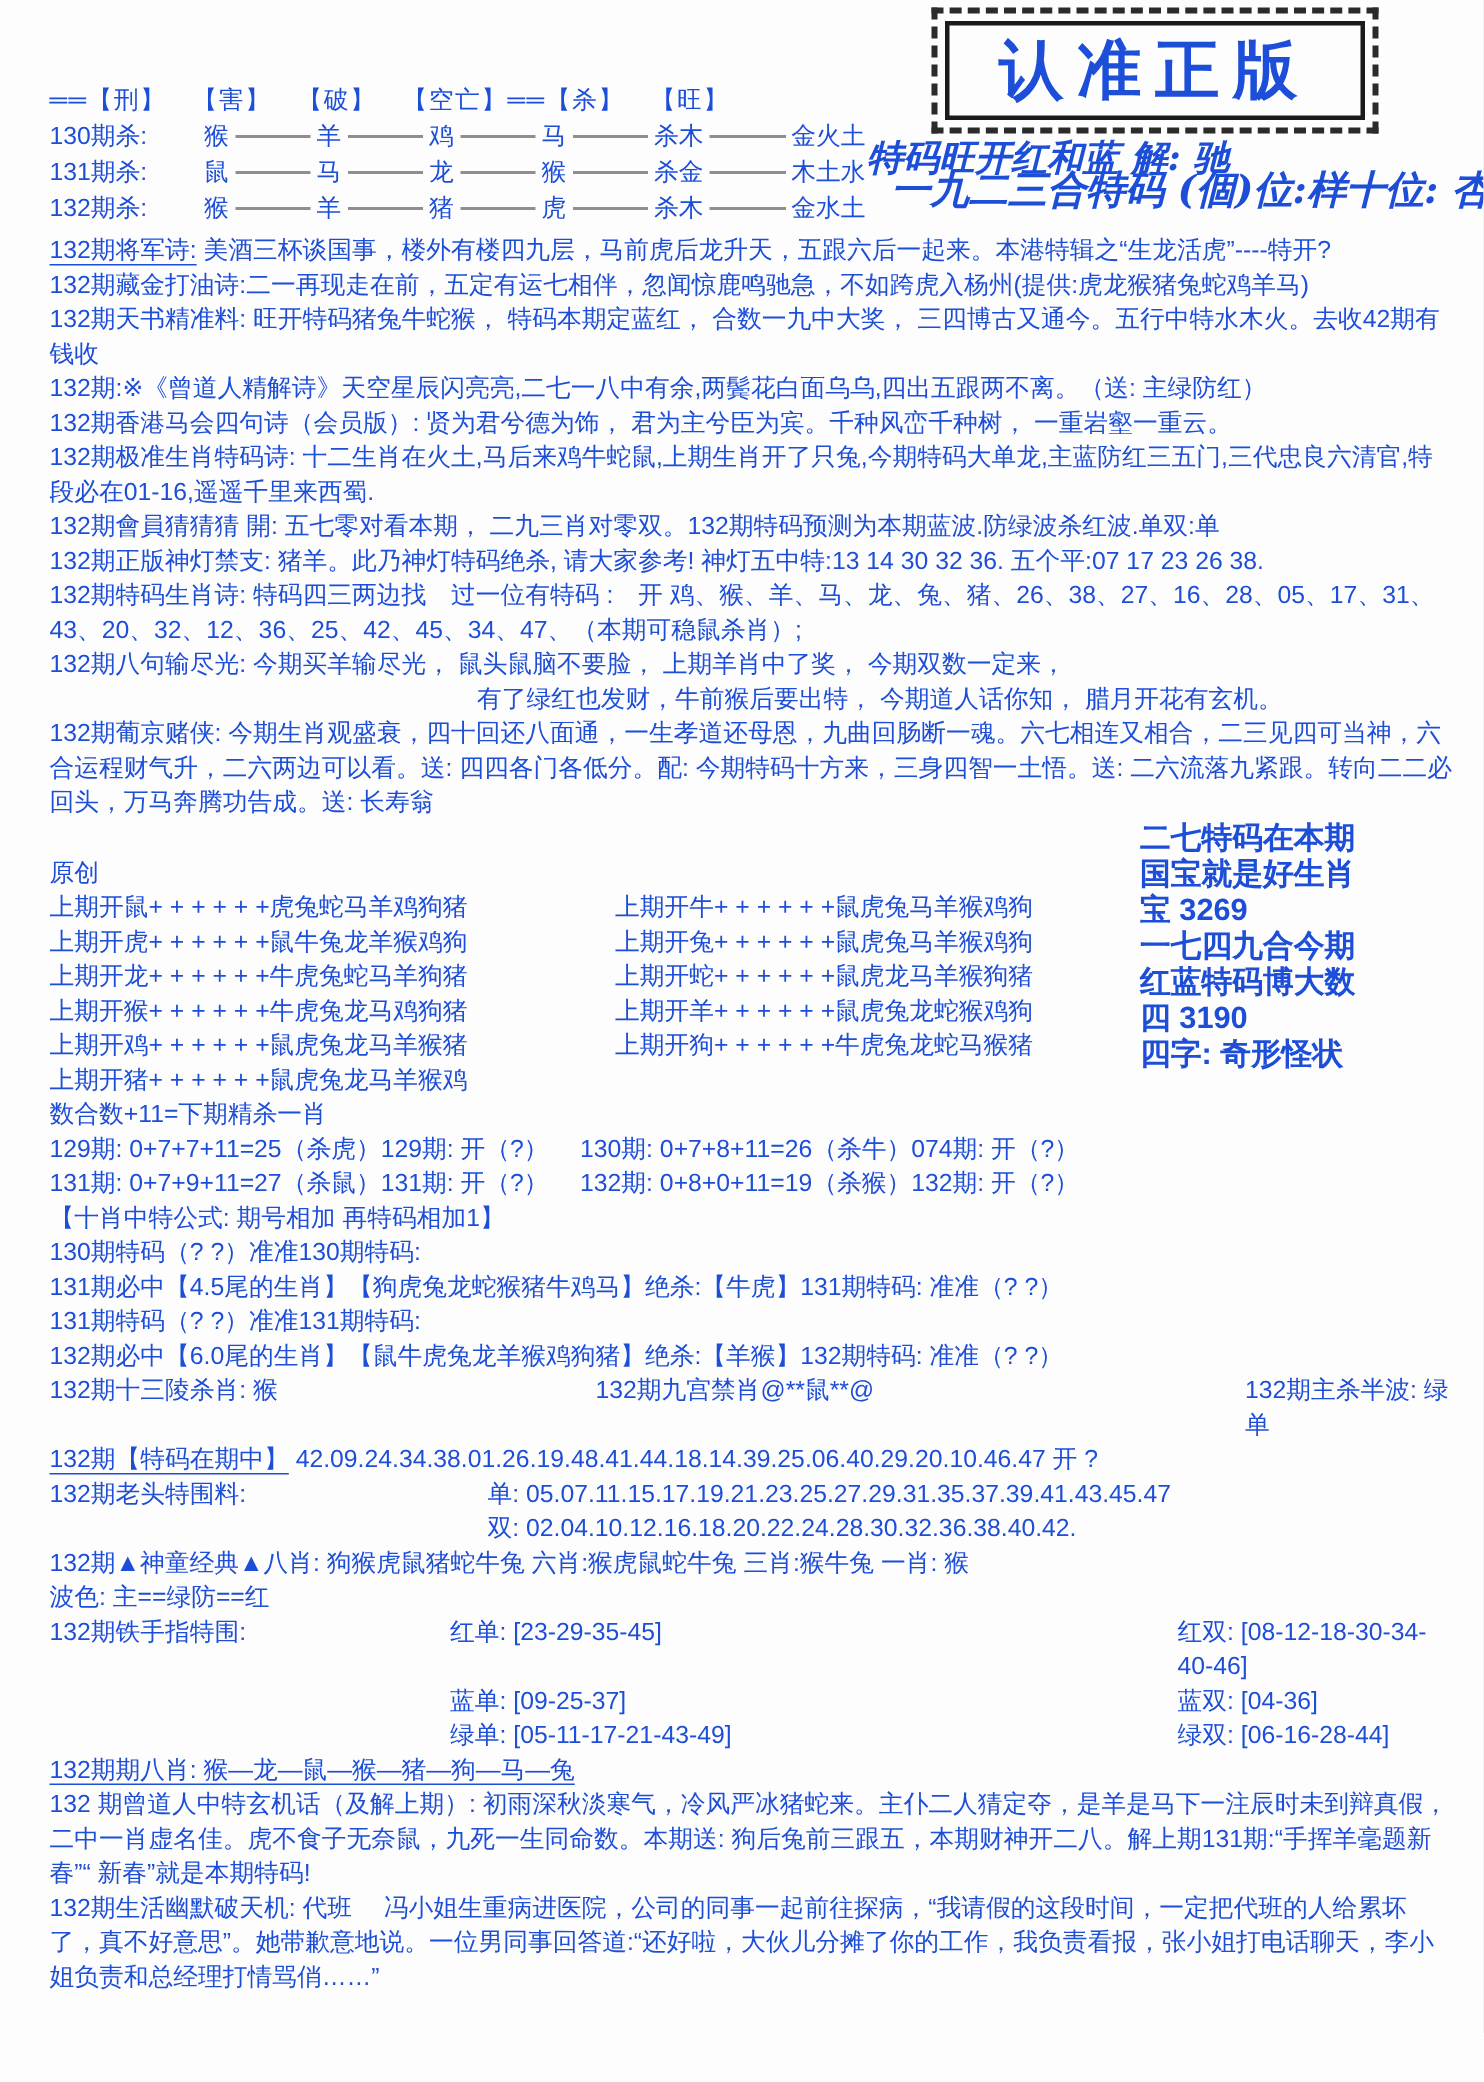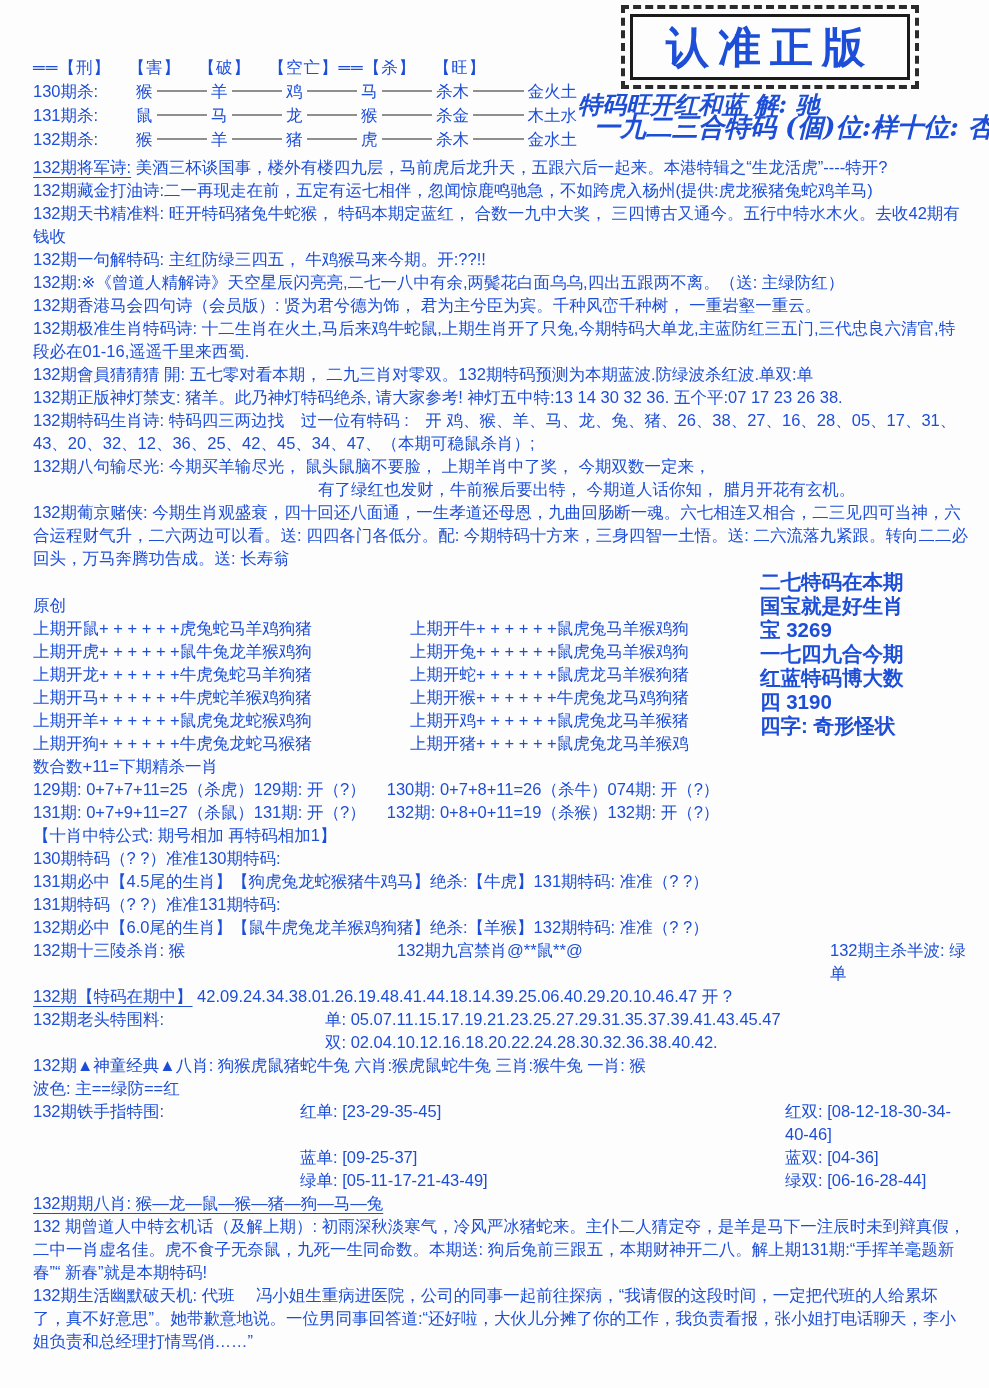--- a/index.html
+++ b/index.html
@@ -107,42 +107,40 @@
     <div class="top-right">
       <div class="stamp">认准正版</div>
       <p class="hand hand1">特码旺开红和蓝  解: 驰</p>
       <p class="hand hand2">一九二三合特码 (個)位:样十位: 杏花</p>
     </div>
   </div>
 
   <p><span class="u">132期将军诗:</span><span> 美酒三杯谈国事，楼外有楼四九层，马前虎后龙升天，五跟六后一起来。本港特辑之“生龙活虎”----特开?</span></p>
   <p>132期藏金打油诗:二一再现走在前，五定有运七相伴，忽闻惊鹿鸣驰急，不如跨虎入杨州(提供:虎龙猴猪兔蛇鸡羊马)</p>
   <p>132期天书精准料: 旺开特码猪兔牛蛇猴， 特码本期定蓝红， 合数一九中大奖， 三四博古又通今。五行中特水木火。去收42期有钱收</p>
-  <p>132期一句解特码: 主红防绿三四五， 牛鸡猴马来今期。开:??!!</p>
   <p>132期:※《曾道人精解诗》天空星辰闪亮亮,二七一八中有余,两鬓花白面乌乌,四出五跟两不离。（送: 主绿防红）</p>
   <p>132期香港马会四句诗（会员版）: 贤为君兮德为饰， 君为主兮臣为宾。千种风峦千种树， 一重岩壑一重云。</p>
   <p>132期极准生肖特码诗: 十二生肖在火土,马后来鸡牛蛇鼠,上期生肖开了只兔,今期特码大单龙,主蓝防红三五门,三代忠良六清官,特段必在01-16,遥遥千里来西蜀.</p>
   <p>132期會員猜猜猜 開: 五七零对看本期， 二九三肖对零双。132期特码预测为本期蓝波.防绿波杀红波.单双:单</p>
   <p>132期正版神灯禁支: 猪羊。此乃神灯特码绝杀, 请大家参考! 神灯五中特:13 14 30 32 36. 五个平:07 17 23 26 38.</p>
   <p>132期特码生肖诗: 特码四三两边找　过一位有特码 :　开 鸡、猴、羊、马、龙、兔、猪、26、38、27、16、28、05、17、31、43、20、32、12、36、25、42、45、34、47、（本期可稳鼠杀肖）;</p>
   <p>132期八句输尽光: 今期买羊输尽光， 鼠头鼠脑不要脸， 上期羊肖中了奖， 今期双数一定来，</p>
   <p class="baju-indent">有了绿红也发财，牛前猴后要出特， 今期道人话你知， 腊月开花有玄机。</p>
   <p>132期葡京赌侠: 今期生肖观盛衰，四十回还八面通，一生孝道还母恩，九曲回肠断一魂。六七相连又相合，二三见四可当神，六合运程财气升，二六两边可以看。送: 四四各门各低分。配: 今期特码十方来，三身四智一土悟。送: 二六流落九紧跟。转向二二必回头，万马奔腾功告成。送: 长寿翁</p>
 
   <div class="yc">
     <div class="yc-left">
       <p>原创</p>
       <div class="yc-grid">
         <p>上期开鼠+ + + + + +虎兔蛇马羊鸡狗猪</p>
         <p>上期开牛+ + + + + +鼠虎兔马羊猴鸡狗</p>
         <p>上期开虎+ + + + + +鼠牛兔龙羊猴鸡狗</p>
         <p>上期开兔+ + + + + +鼠虎兔马羊猴鸡狗</p>
         <p>上期开龙+ + + + + +牛虎兔蛇马羊狗猪</p>
         <p>上期开蛇+ + + + + +鼠虎龙马羊猴狗猪</p>
-        <p>上期开马+ + + + + +牛虎蛇羊猴鸡狗猪</p>
         <p>上期开猴+ + + + + +牛虎兔龙马鸡狗猪</p>
         <p>上期开羊+ + + + + +鼠虎兔龙蛇猴鸡狗</p>
         <p>上期开鸡+ + + + + +鼠虎兔龙马羊猴猪</p>
         <p>上期开狗+ + + + + +牛虎兔龙蛇马猴猪</p>
         <p>上期开猪+ + + + + +鼠虎兔龙马羊猴鸡</p>
       </div>
       <p>数合数+11=下期精杀一肖</p>
     </div>
     <div class="sidebox">
       <p>二七特码在本期</p>

